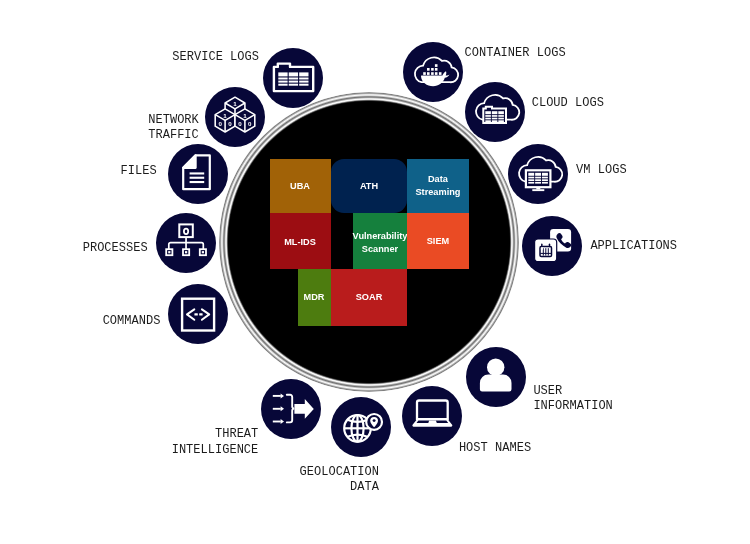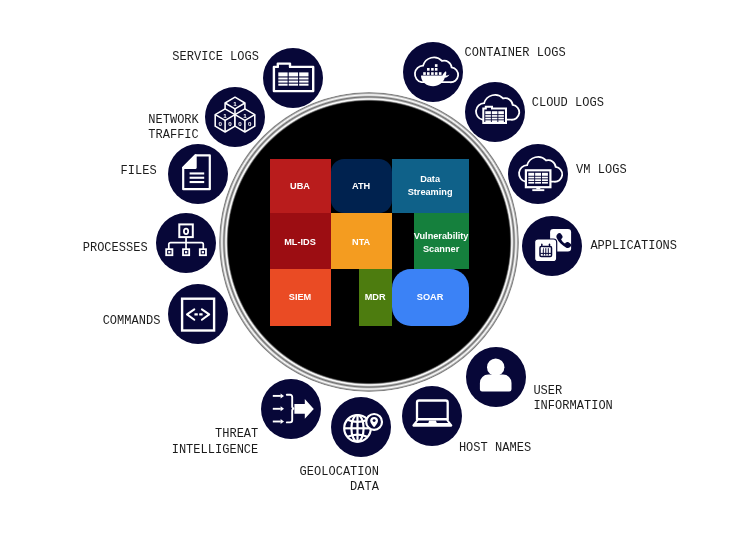--- a/index.html
+++ b/index.html
@@ -43,31 +43,30 @@
 </style>
 </head>
 <body>
 
 <div id="stage">
 
   <div id="hub"></div>
   <div id="hubCore"></div>
 
   <div id="grid">
-    <div class="tile" style="background: #b91c1c;">UBA</div>
+    <div class="tile" style="background: #a16207;">UBA</div>
     <div class="tile" style="background: rgb(0, 34, 79); border-radius: 13px;">ATH</div>
     <div class="tile" style="background: rgb(15, 97, 137);">Data
 Streaming</div>
     <div class="tile r2" style="background: rgb(156, 13, 18);">ML-IDS</div>
-    <div class="tile r2" style="background: rgb(244, 156, 32);">NTA</div>
     <div class="tile r2" style="background: #15803d; margin-left: 22px;">Vulnerability
 Scanner</div>
     <div class="tile r3" style="background: rgb(234, 75, 36);">SIEM</div>
     <div class="tile r3" style="background: #4d7c0f; margin-left: 28px;">MDR</div>
-    <div class="tile r3" style="background: #3b82f6; border-radius: 19px;">SOAR</div>
+    <div class="tile r3" style="background: #b91c1c;">SOAR</div>
   </div>
 
   <div class="node">
     <div class="bubble" style="left:263.2px;top:48.0px">
       <svg viewBox="0 0 60 60">
           <path d="M10.9 18.9 h3.9 v-3.3 h12.2 v3.3 h23.2 v24.2 h-39.3 z" fill="none" stroke="#fff" stroke-width="2.4" stroke-linejoin="round"></path>
           <g fill="#fff">
             <rect x="15.30" y="24.40" width="9.33" height="4.00"></rect>
             <rect x="25.73" y="24.40" width="9.33" height="4.00"></rect>
             <rect x="36.17" y="24.40" width="9.33" height="4.00"></rect>

